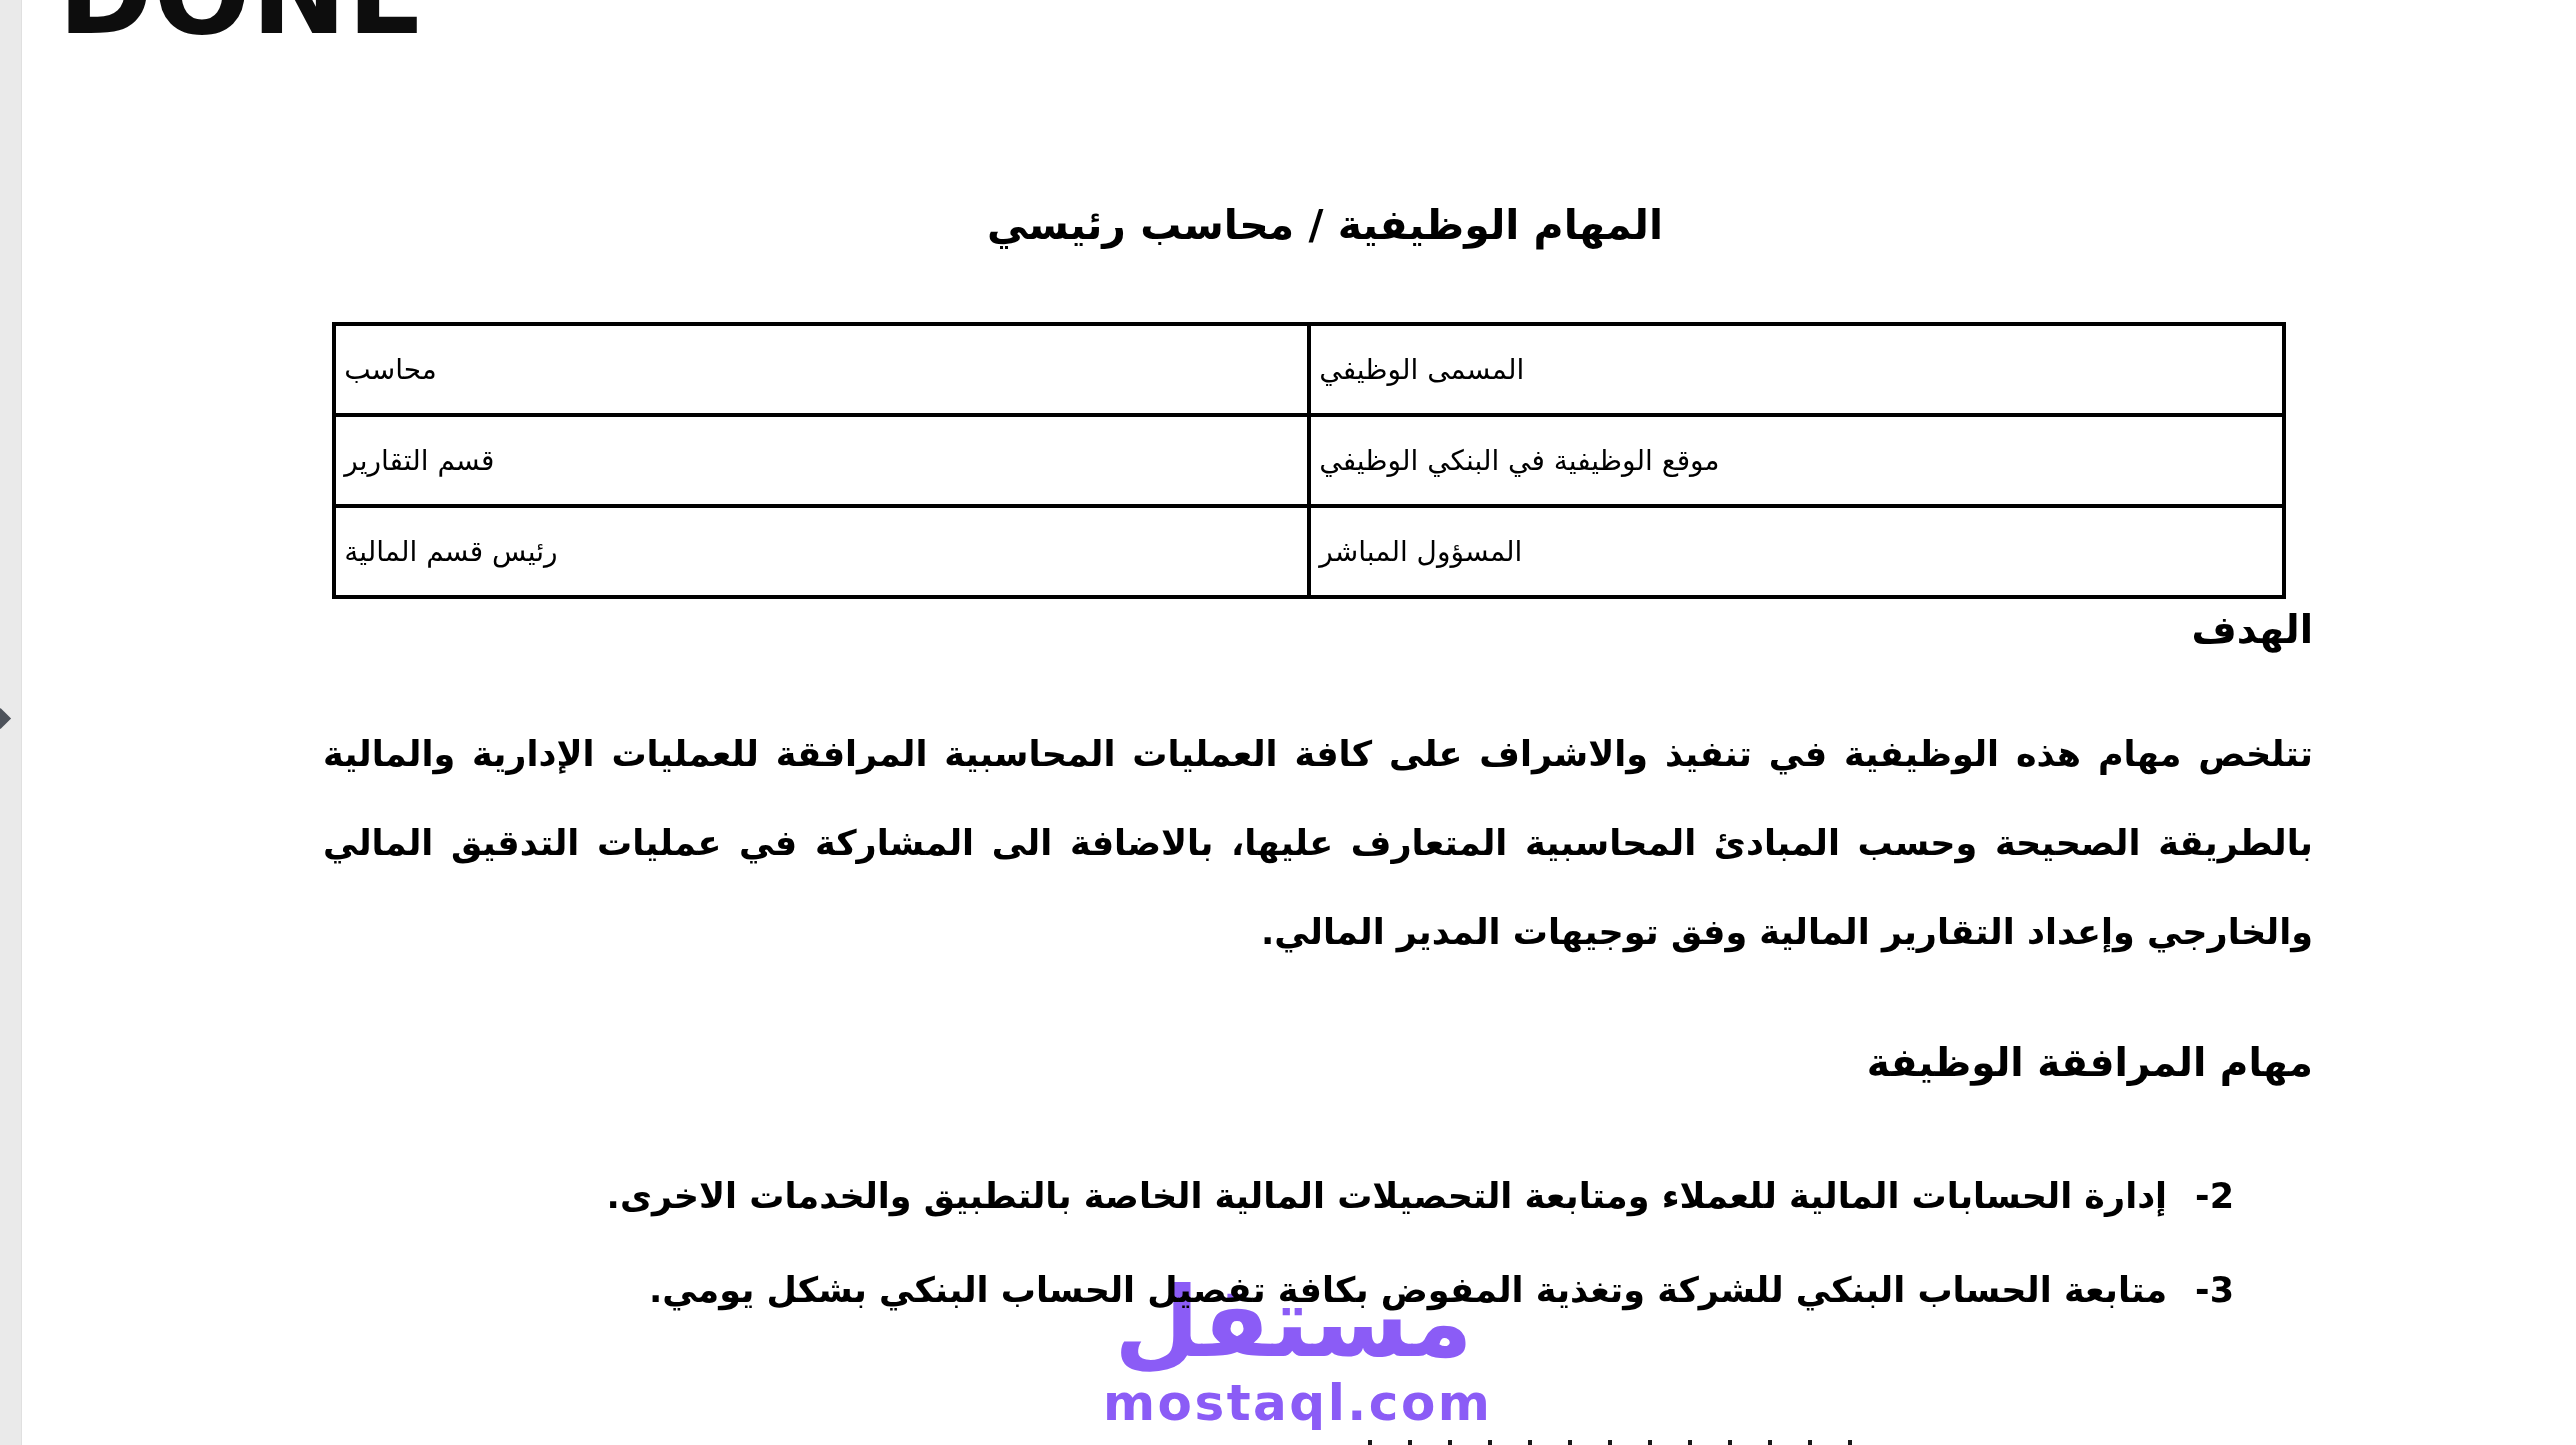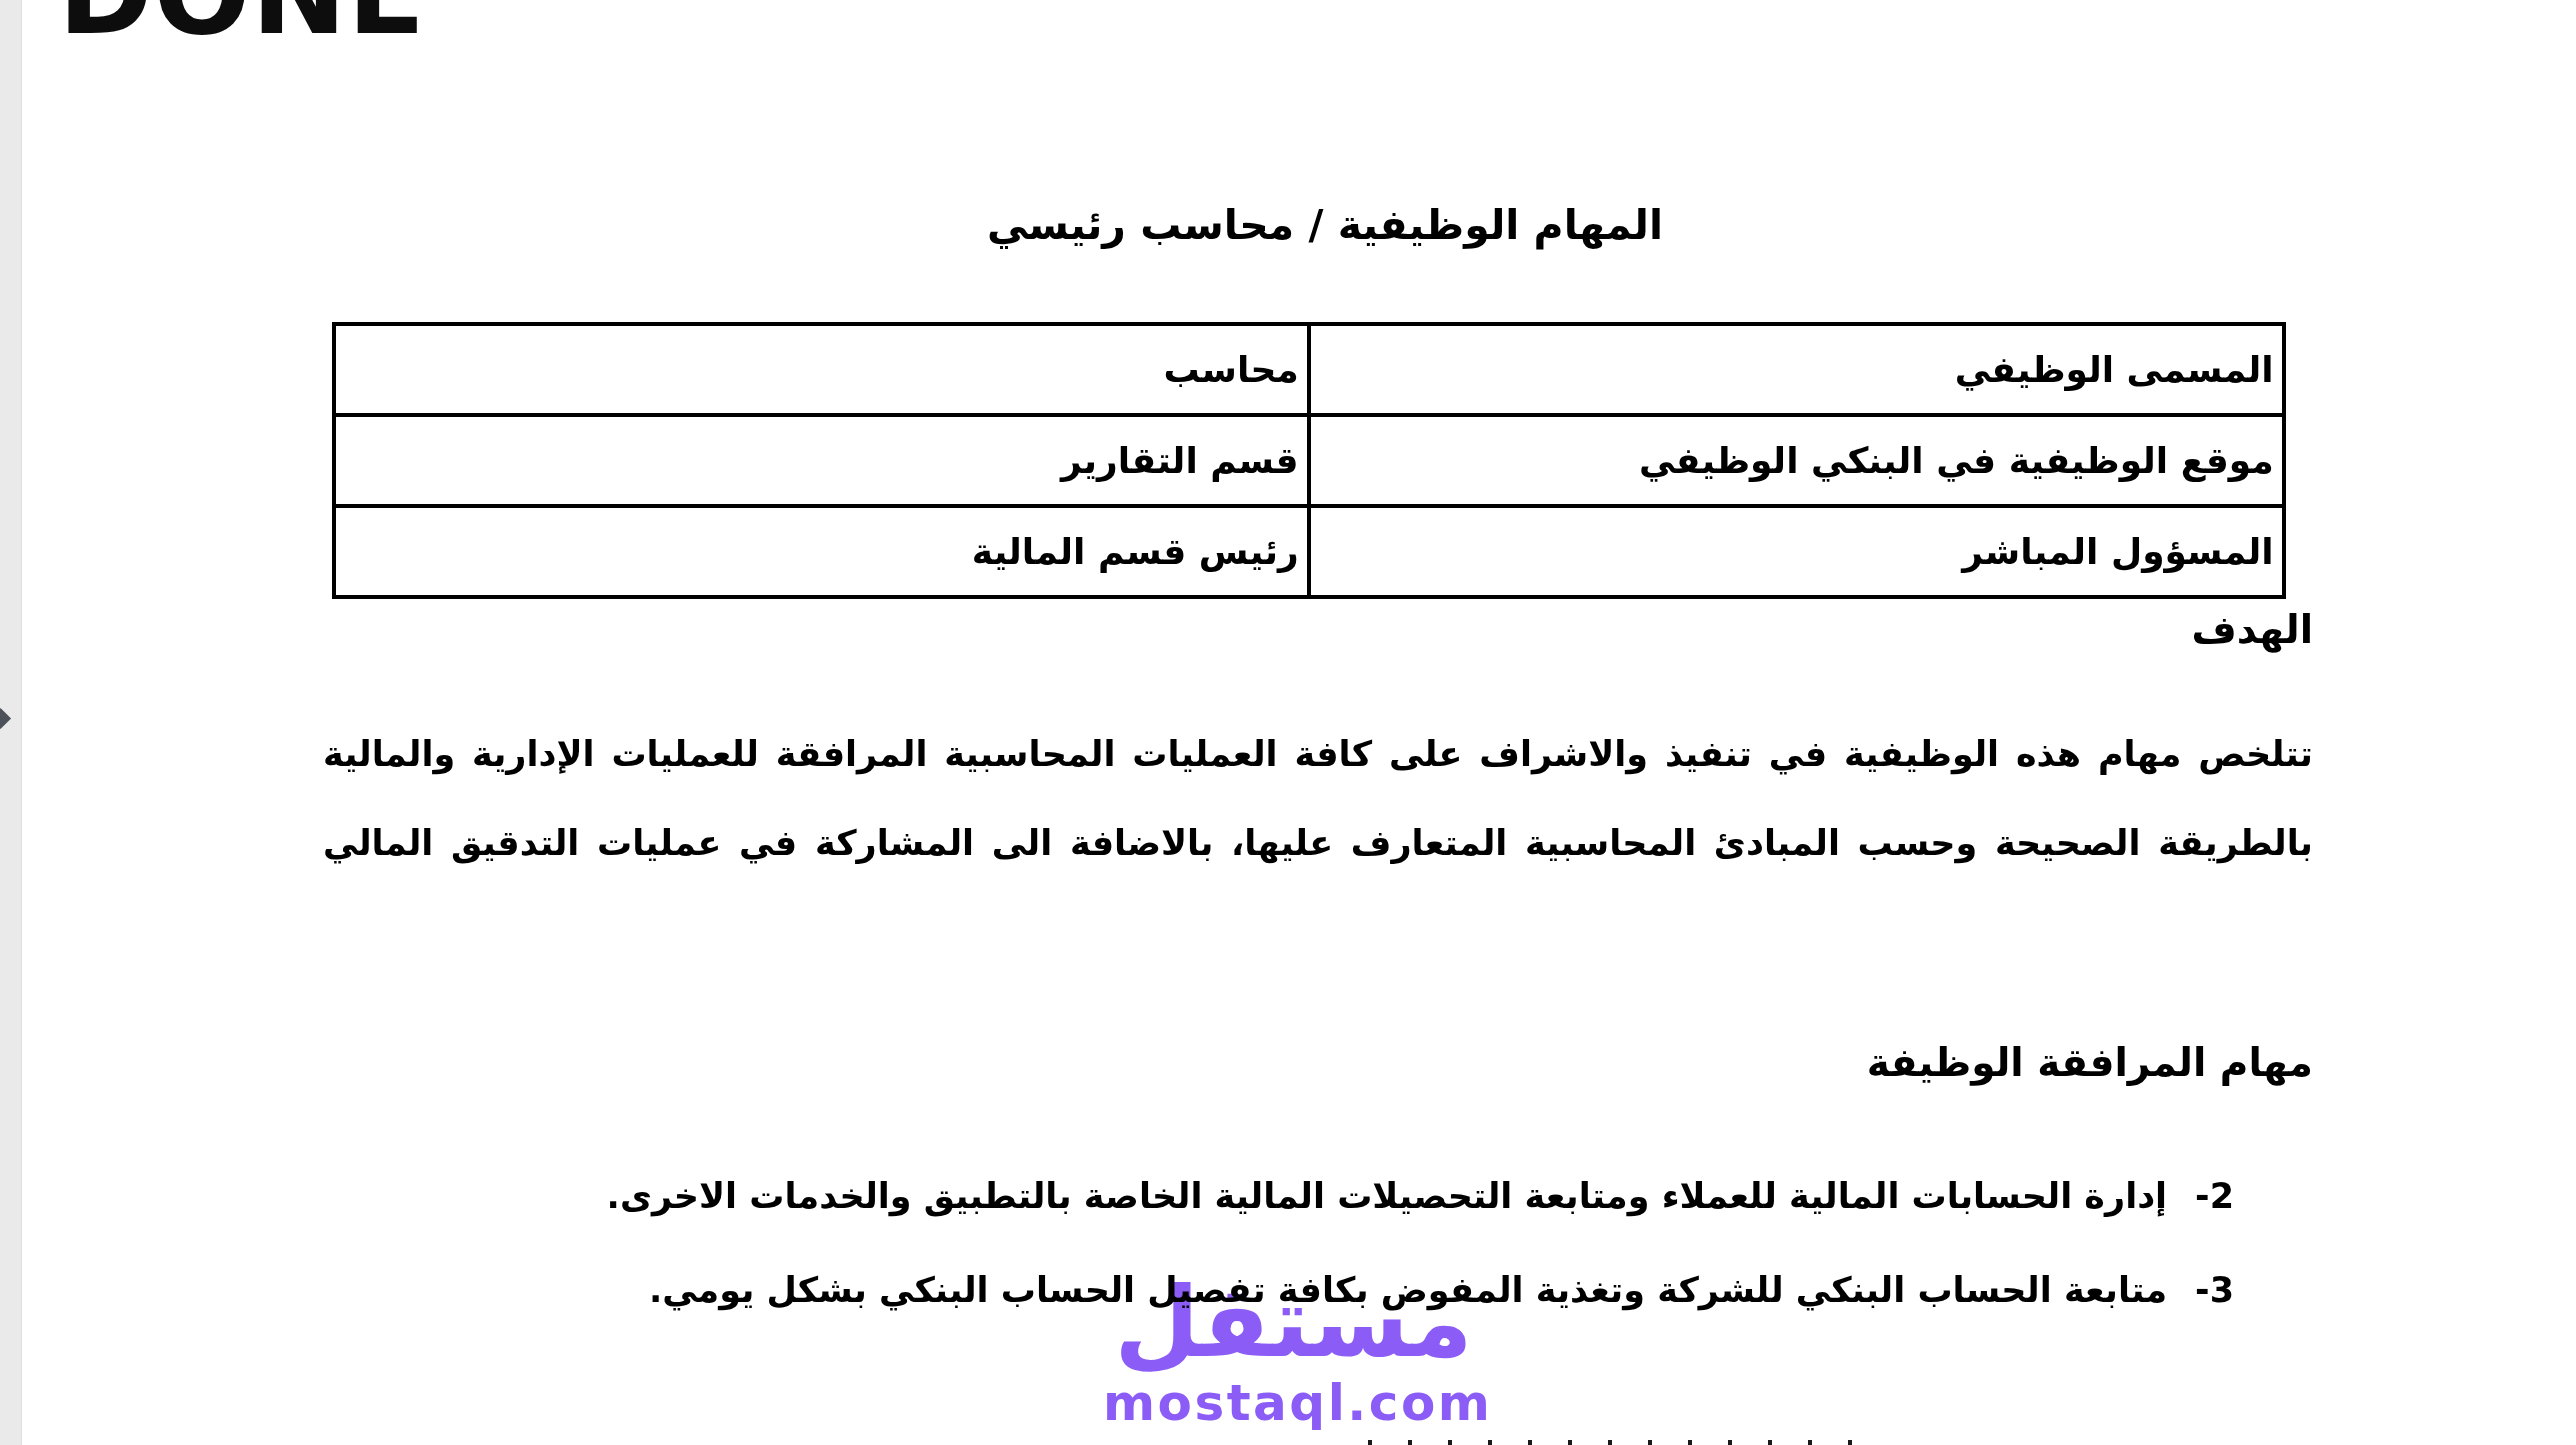--- a/index.html
+++ b/index.html
@@ -47,22 +47,22 @@
     font-size:41px;font-weight:bold;
   }
 
   table.info-table{
     position:absolute;left:332px;top:322px;width:1954px;height:261px;
     border-collapse:collapse;table-layout:fixed;direction:rtl;
   }
   table.info-table td{
     border:4.1px solid #000;
     width:50%;height:87px;
-    text-align:right;vertical-align:middle;
-    font-size:36px;font-weight:bold;
+    text-align:left;vertical-align:middle;
+    font-size:28px;font-weight:normal;
     padding:0 8.3px;
   }
 
   .section-heading{
     position:absolute;left:323px;width:1990px;
     direction:rtl;text-align:right;
     font-size:39px;font-weight:bold;
   }
   .h-objective{top:607px;}
   .h-resp{top:1040px;}
@@ -122,20 +122,21 @@
           <td>رئيس قسم المالية</td>
         </tr>
       </tbody>
     </table>
 
     <div class="section-heading h-objective">الهدف</div>
 
     <div class="paragraph">
       <div class="pline just">تتلخص مهام هذه الوظيفية في تنفيذ والاشراف على كافة العمليات المحاسبية المرافقة للعمليات الإدارية والمالية المختلفة</div>
       <div class="pline just">بالطريقة الصحيحة وحسب المبادئ المحاسبية المتعارف عليها، بالاضافة الى المشاركة في عمليات التدقيق المالي الداخلي</div>
+      <div class="pline">والخارجي وإعداد التقارير المالية وفق توجيهات المدير المالي.</div>
     </div>
 
     <div class="section-heading h-resp">مهام المرافقة الوظيفة</div>
 
     <div class="list">
       <div class="litem">
         <span class="num">2-</span><span>إدارة الحسابات المالية للعملاء ومتابعة التحصيلات المالية الخاصة بالتطبيق والخدمات الاخرى.</span>
       </div>
       <div class="litem">
         <span class="num">3-</span><span>متابعة الحساب البنكي للشركة وتغذية المفوض بكافة تفصيل الحساب البنكي بشكل يومي.</span>

